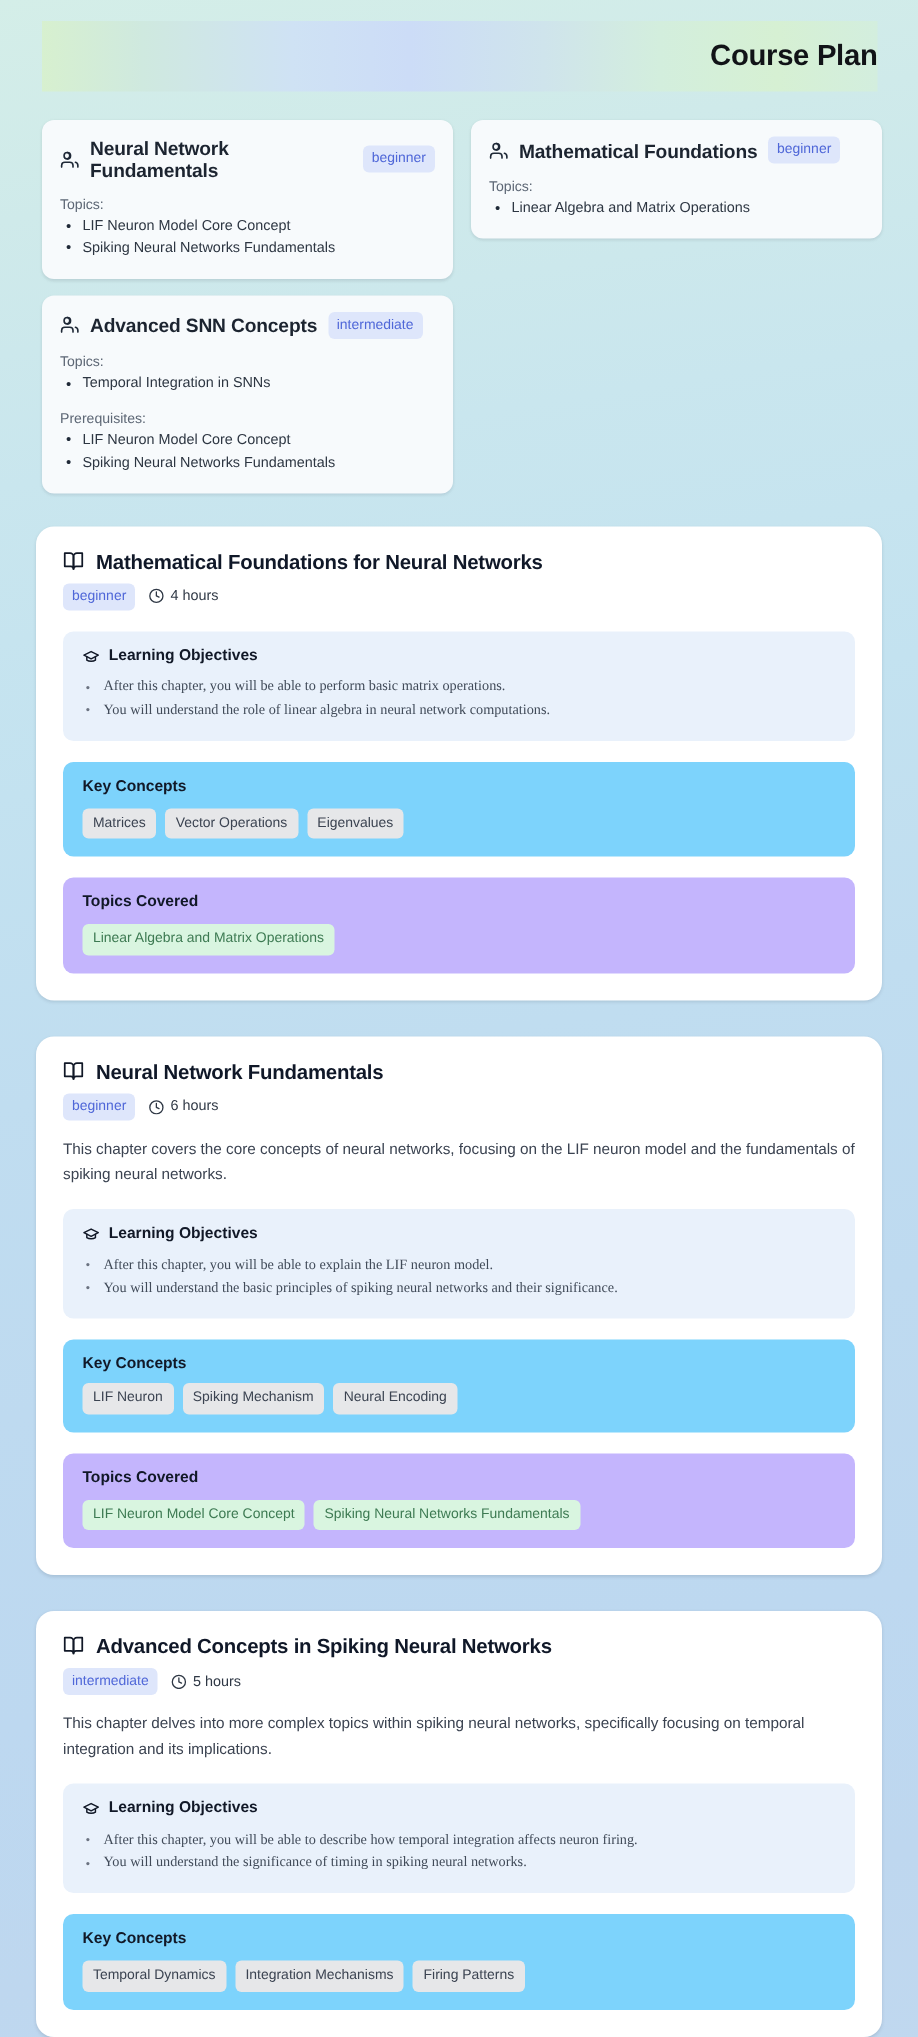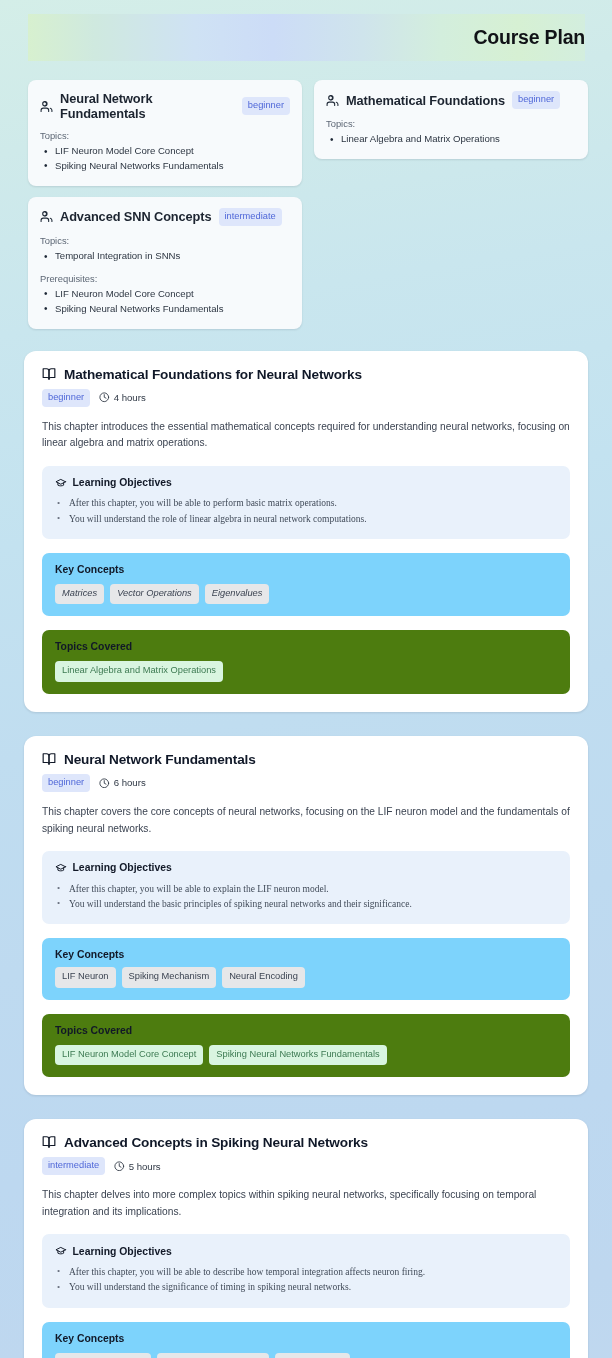--- a/index.html
+++ b/index.html
@@ -174,21 +174,21 @@
     color: #3b4351;
   }
 
   .panel {
     border-radius: 7px;
     margin-top: 14px;
     padding: 11px 13px 12px 13px;
   }
   .panel.objectives { background: #e9f1fb; }
   .panel.concepts   { background: #7dd3fc; }
-  .panel.topics     { background: #4d7c0f; }
+  .panel.topics     { background: #c4b5fd; }
 
   .panel-head {
     display: flex;
     align-items: center;
     gap: 6px;
     margin-bottom: 8px;
   }
   .panel-title {
     font-size: 10.4px;
     font-weight: 700;
@@ -325,39 +325,38 @@
           <span class="duration">
             <span class="icon" style="color: rgb(47, 56, 69);">
               <svg viewBox="0 0 24 24" fill="none" stroke="currentColor" stroke-width="2" stroke-linecap="round" stroke-linejoin="round" width="10.5" height="10.5">
                 <circle cx="12" cy="12" r="10"></circle>
                 <path d="M12 6v6l4 2"></path>
               </svg>
             </span>
             <span>4 hours</span>
           </span>
         </div>
-        <p class="chapter-desc">This chapter introduces the essential mathematical concepts required for understanding neural networks, focusing on linear algebra and matrix operations.</p>
         <div class="panel objectives">
           <div class="panel-head">
             <span class="icon" style="color: rgb(17, 24, 39);">
               <svg viewBox="0 0 24 24" fill="none" stroke="currentColor" stroke-width="2" stroke-linecap="round" stroke-linejoin="round" width="11.5" height="11.5">
                 <path d="M22 10 12 5 2 10l10 5 10-5z"></path>
                 <path d="M6 12v5c3 2 9 2 12 0v-5"></path>
               </svg>
             </span>
             <span class="panel-title">Learning Objectives</span>
           </div>
           <ul class="obj-list">
             <li>After this chapter, you will be able to perform basic matrix operations.</li>
             <li>You will understand the role of linear algebra in neural network computations.</li>
           </ul>
         </div>
         <div class="panel concepts">
           <div class="panel-title">Key Concepts</div>
-          <div class="tag-row" style="margin-top: 9px; font-style: italic;">
+          <div class="tag-row" style="margin-top: 9px;">
             <span class="tag grey">Matrices</span>
             <span class="tag grey">Vector Operations</span>
             <span class="tag grey">Eigenvalues</span>
           </div>
         </div>
         <div class="panel topics">
           <div class="panel-title">Topics Covered</div>
           <div class="tag-row" style="margin-top: 9px;">
             <span class="tag green">Linear Algebra and Matrix Operations</span>
           </div>

